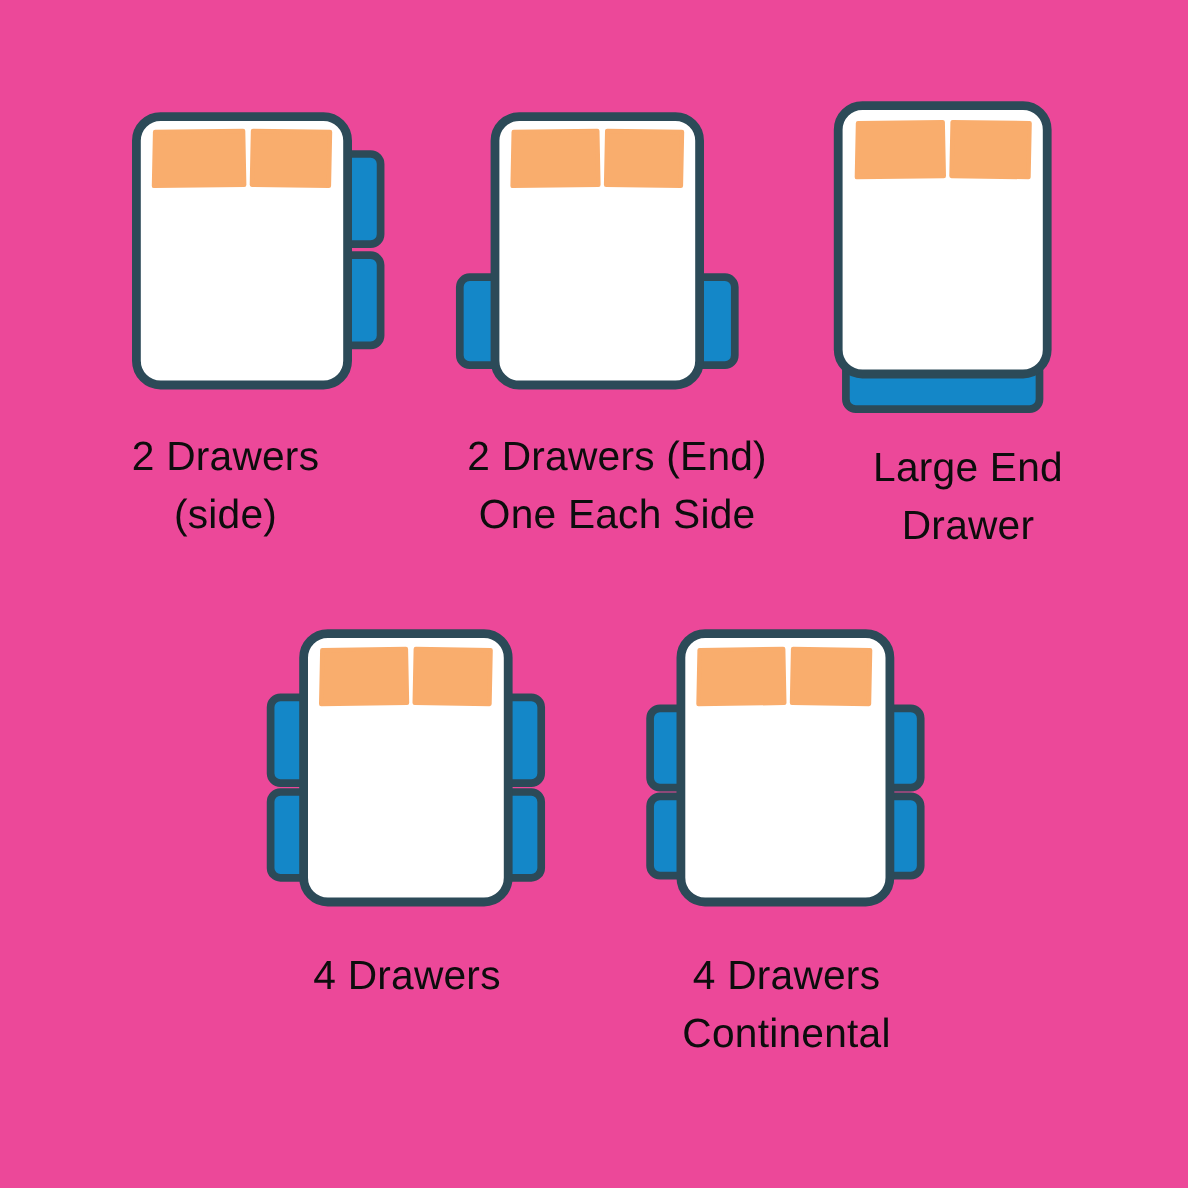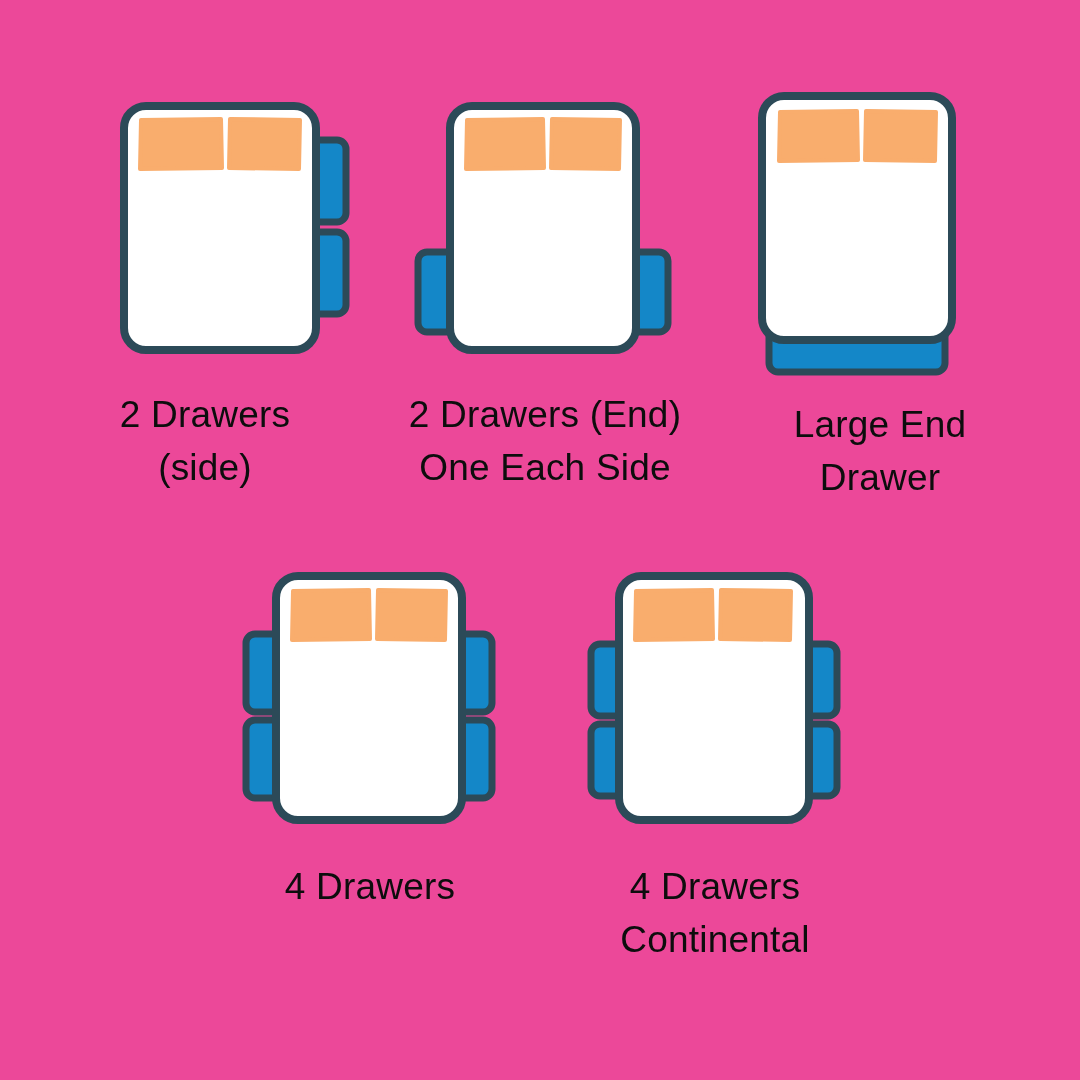--- a/index.html
+++ b/index.html
@@ -63,21 +63,21 @@
       <rect x="6" y="160" width="40" height="80" rx="9" ry="9" fill="#1487c8" stroke="#2c4a58" stroke-width="7"></rect>
 
       <rect x="216" y="160" width="40" height="80" rx="9" ry="9" fill="#1487c8" stroke="#2c4a58" stroke-width="7"></rect>
 
       <rect x="38" y="14" width="186" height="244" rx="22" ry="22" fill="#ffffff" stroke="#2c4a58" stroke-width="8"></rect>
 
       <path d="M55,28 L131,27 L132,76 L54,77 Z" fill="#f9ad6d" stroke="#f9ad6d" stroke-width="4" stroke-linejoin="round"></path>
       <path d="M140,27 L208,28 L207,77 L139,76 Z" fill="#f9ad6d" stroke="#f9ad6d" stroke-width="4" stroke-linejoin="round"></path>
     </svg>
   </div>
-  <div class="bed-label" style="left:380px; top:388px; width:330px;">2 Drawers (End)
+  <div class="bed-label" style="left:396px; top:388px; width:330px;">2 Drawers (End)
 One Each Side</div>
 
   <div class="bed-cell" style="left:752px; top:82px;">
     <svg class="bed-svg" width="210" height="296" viewBox="0 0 210 296">
 
       <rect x="17" y="246" width="176" height="44" rx="9" ry="9" fill="#1487c8" stroke="#2c4a58" stroke-width="7"></rect>
 
       <rect x="10" y="14" width="190" height="244" rx="22" ry="22" fill="#ffffff" stroke="#2c4a58" stroke-width="8"></rect>
 
       <path d="M28,30 L105,29 L106,78 L27,79 Z" fill="#f9ad6d" stroke="#f9ad6d" stroke-width="4" stroke-linejoin="round"></path>

